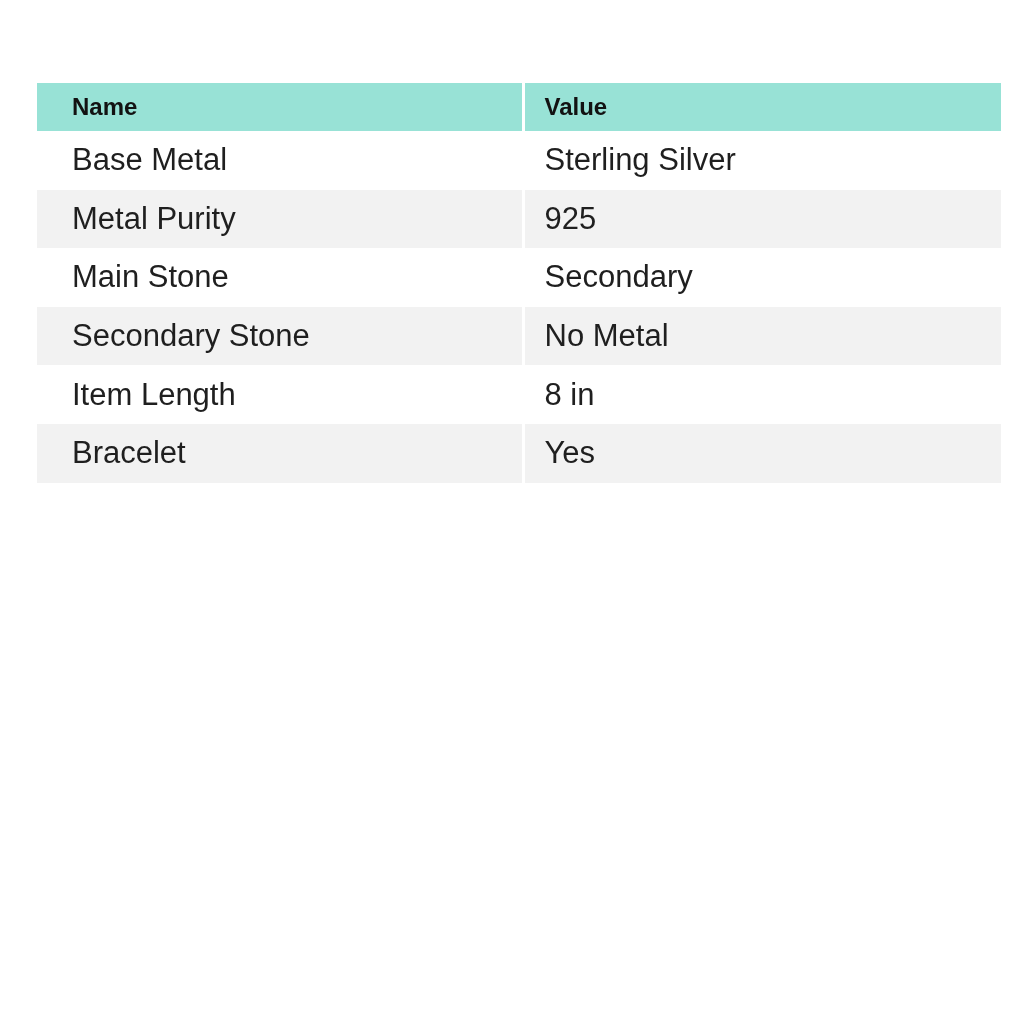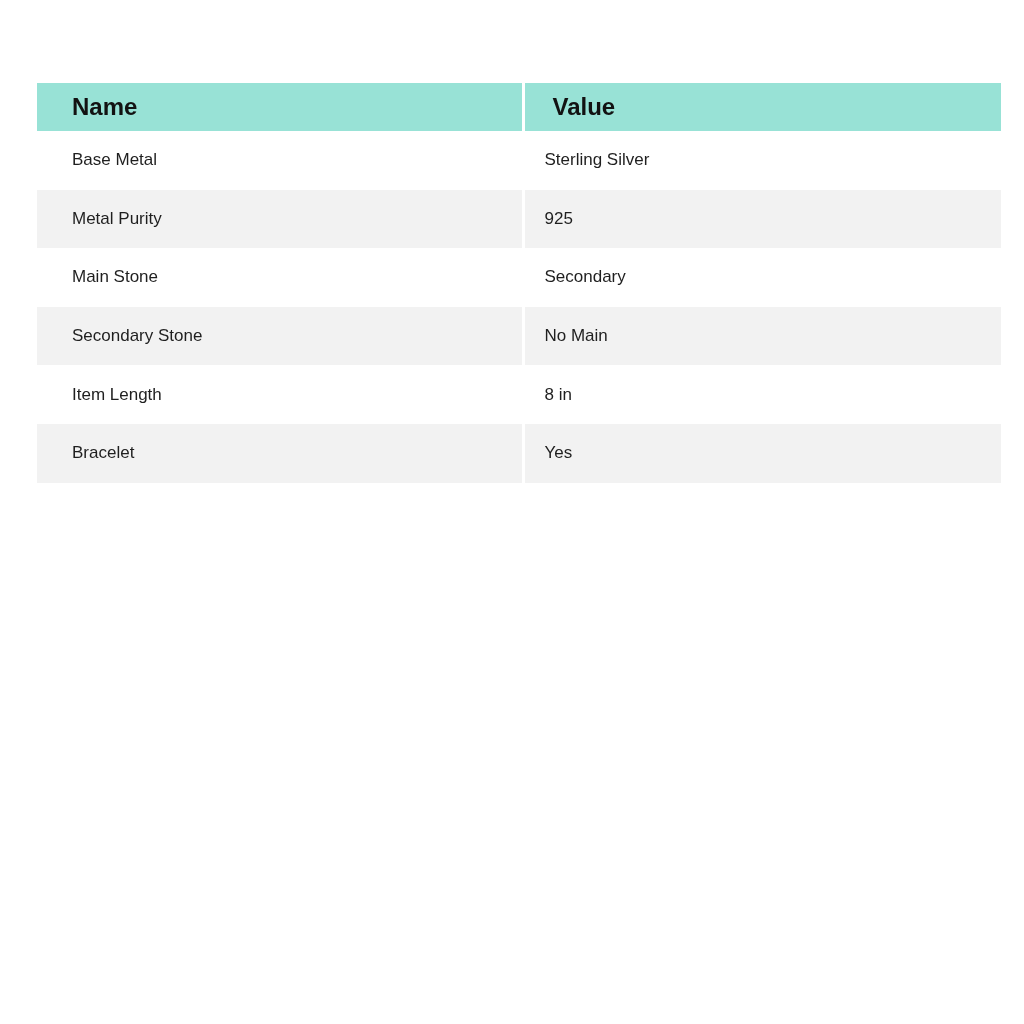--- a/index.html
+++ b/index.html
@@ -34,26 +34,26 @@
     background: #98e2d6;
     height: 48px;
     text-align: left;
     vertical-align: middle;
     font-size: 24px;
     font-weight: 600;
     padding: 0;
     color: #121212;
   }
   table.spec-table th.name-col  { padding-left: 35px; }
-  table.spec-table th.value-col { padding-left: 28px; }
+  table.spec-table th.value-col { padding-left: 20px; }
 
   table.spec-table td {
     height: 58.6px;
     vertical-align: middle;
-    font-size: 17px;
+    font-size: 31px;
     font-weight: 400;
     padding: 0;
     color: #1f1f1f;
   }
   table.spec-table td.name-col  { padding-left: 35px; }
   table.spec-table td.value-col { padding-left: 20px; }
 
   
   table.spec-table th.name-col,
   table.spec-table td.name-col {
@@ -91,21 +91,21 @@
       <tr>
         <td class="name-col">Metal Purity</td>
         <td class="value-col">925</td>
       </tr>
       <tr>
         <td class="name-col">Main Stone</td>
         <td class="value-col">Secondary</td>
       </tr>
       <tr>
         <td class="name-col">Secondary Stone</td>
-        <td class="value-col">No Main</td>
+        <td class="value-col">No Metal</td>
       </tr>
       <tr>
         <td class="name-col">Item Length</td>
         <td class="value-col">8 in</td>
       </tr>
       <tr>
         <td class="name-col">Bracelet</td>
         <td class="value-col">Yes</td>
       </tr>
     </tbody>

